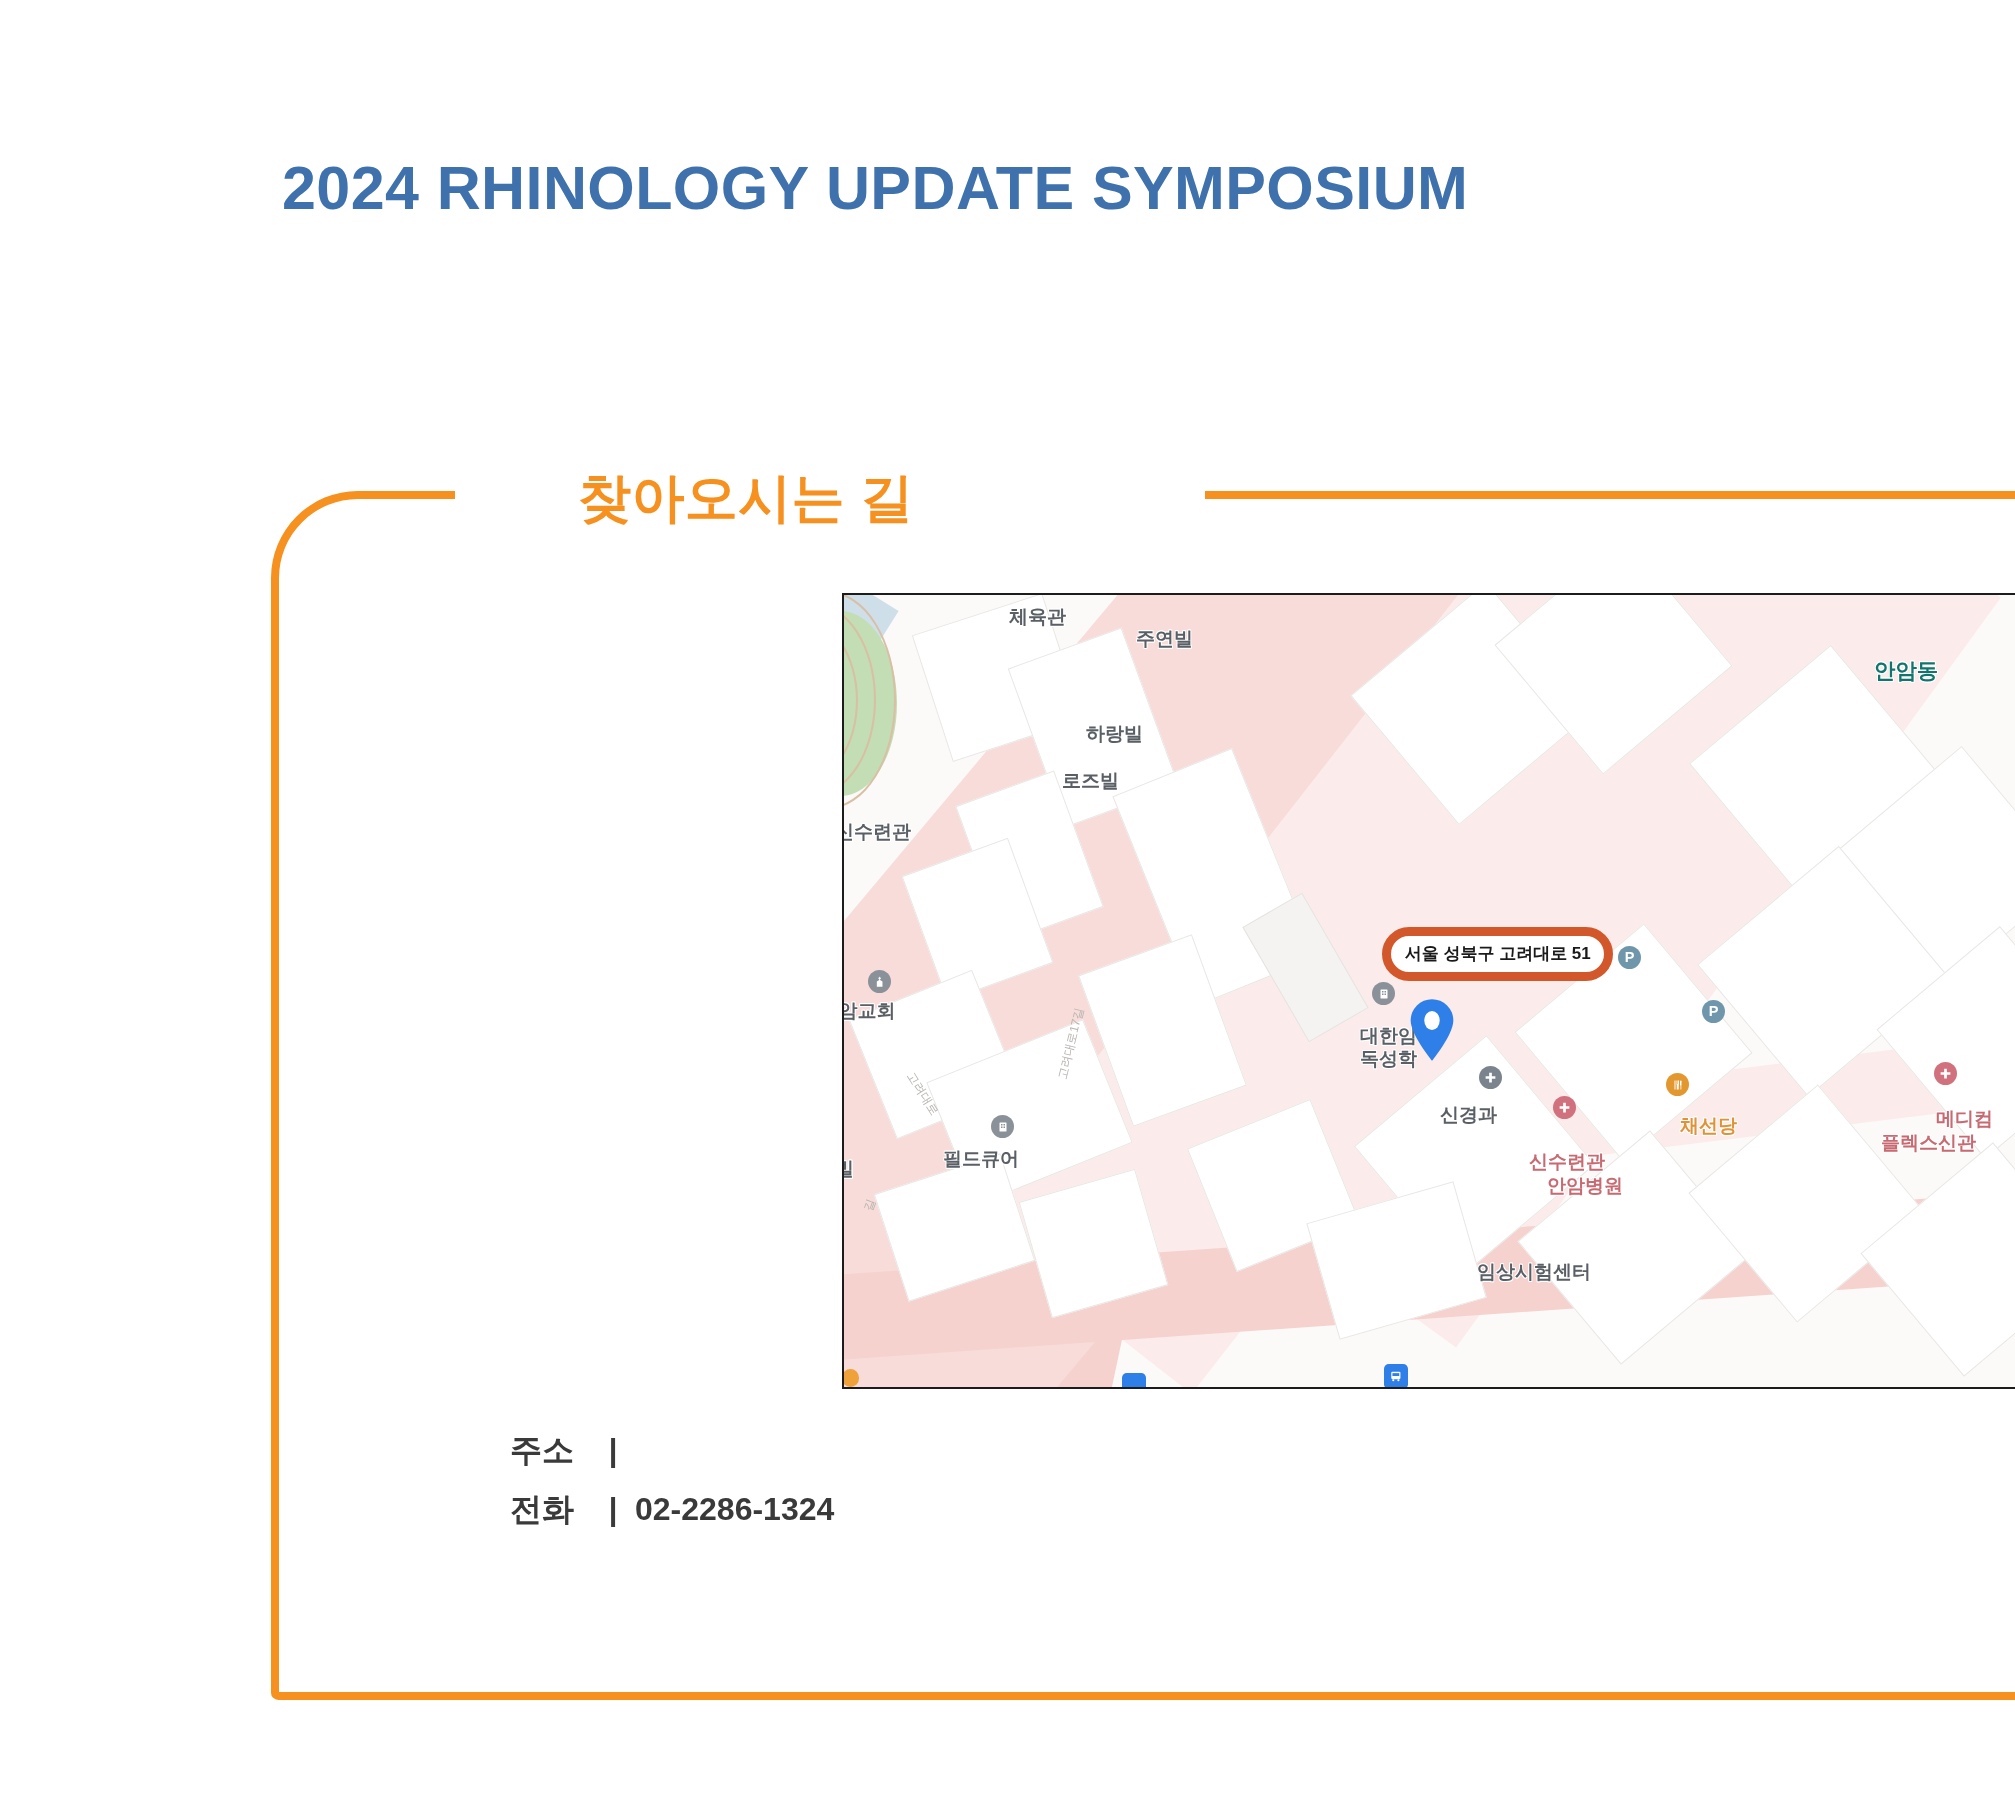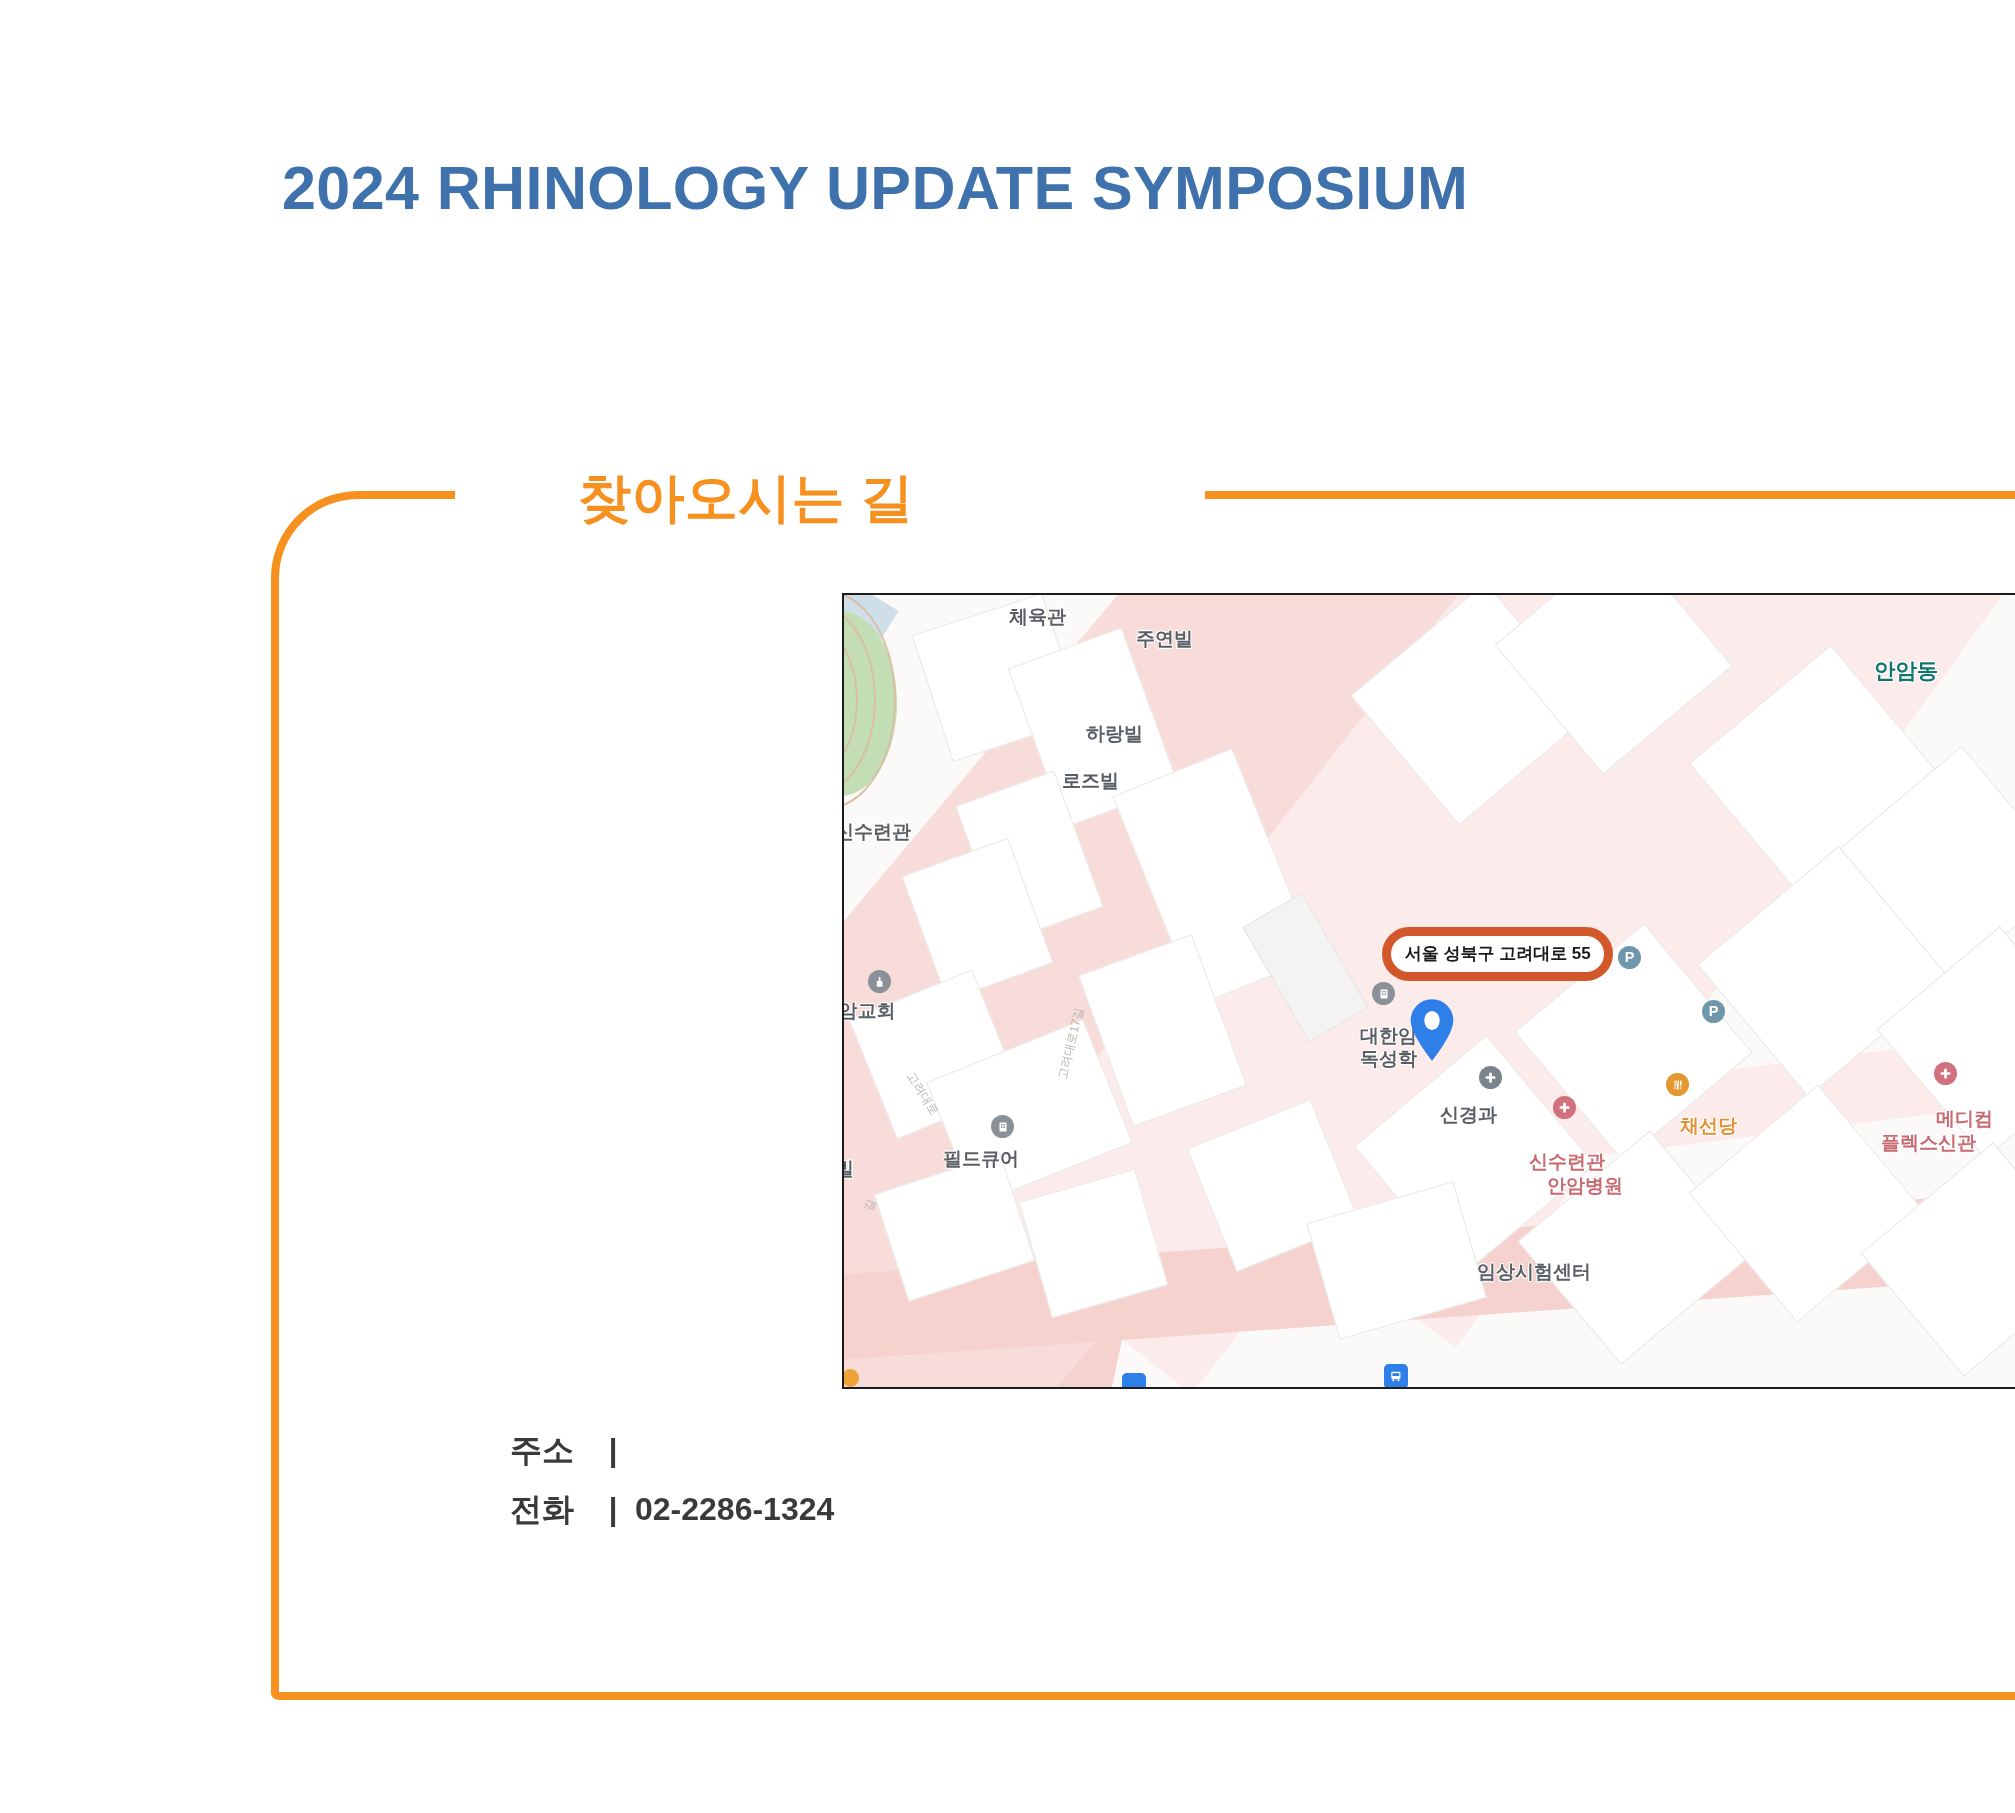--- a/index.html
+++ b/index.html
@@ -378,21 +378,21 @@
     <div class="mlabel" style="left:99px;  top:551px;">필드큐어</div>
     <div class="mlabel" style="left:-8.9px;  top:561px;">빌</div>
 
     <div id="map-pin">
       <svg viewBox="0 0 40 54" width="48" height="64">
         <path d="M20 53 C20 53 2 31 2 19 A18 18 0 0 1 38 19 C38 31 20 53 20 53 Z" fill="#2f7fe8"></path>
         <ellipse cx="20" cy="19" rx="6.5" ry="8" fill="#ffffff"></ellipse>
       </svg>
     </div>
 
-    <div id="map-tooltip">서울 성북구 고려대로 55</div>
+    <div id="map-tooltip">서울 성북구 고려대로 51</div>
 
   </div>
 </div>
 
 <div id="details">
 
   <div class="detail-row">
     <div class="detail-label">주소</div>
     <div class="detail-sep">|</div>
   </div>

